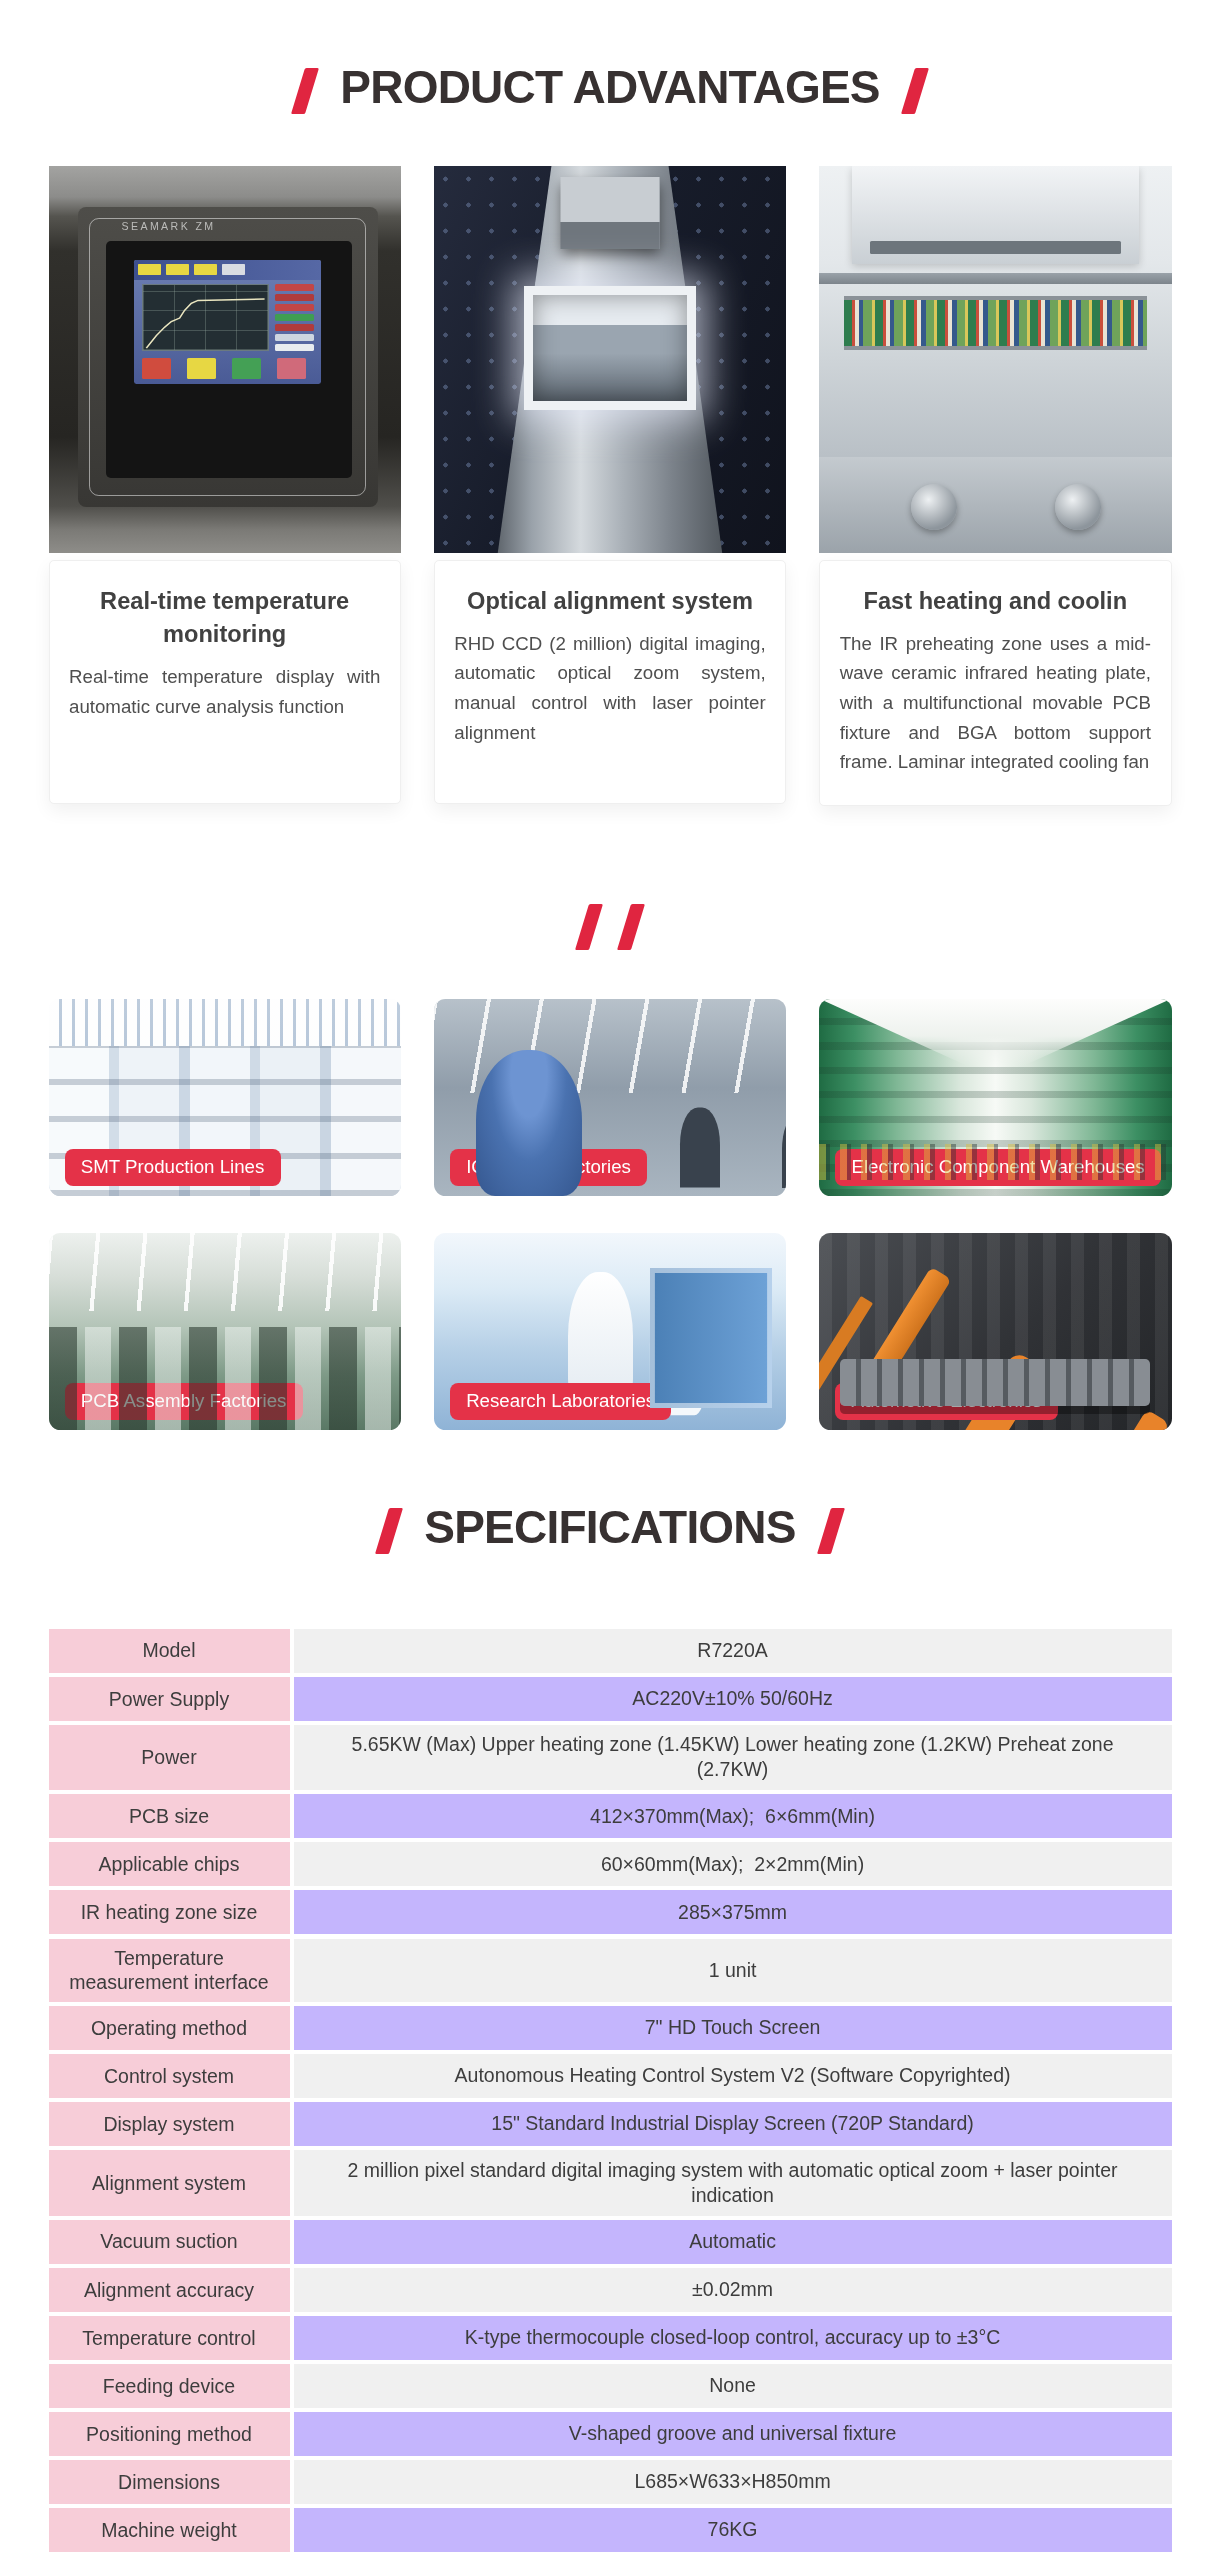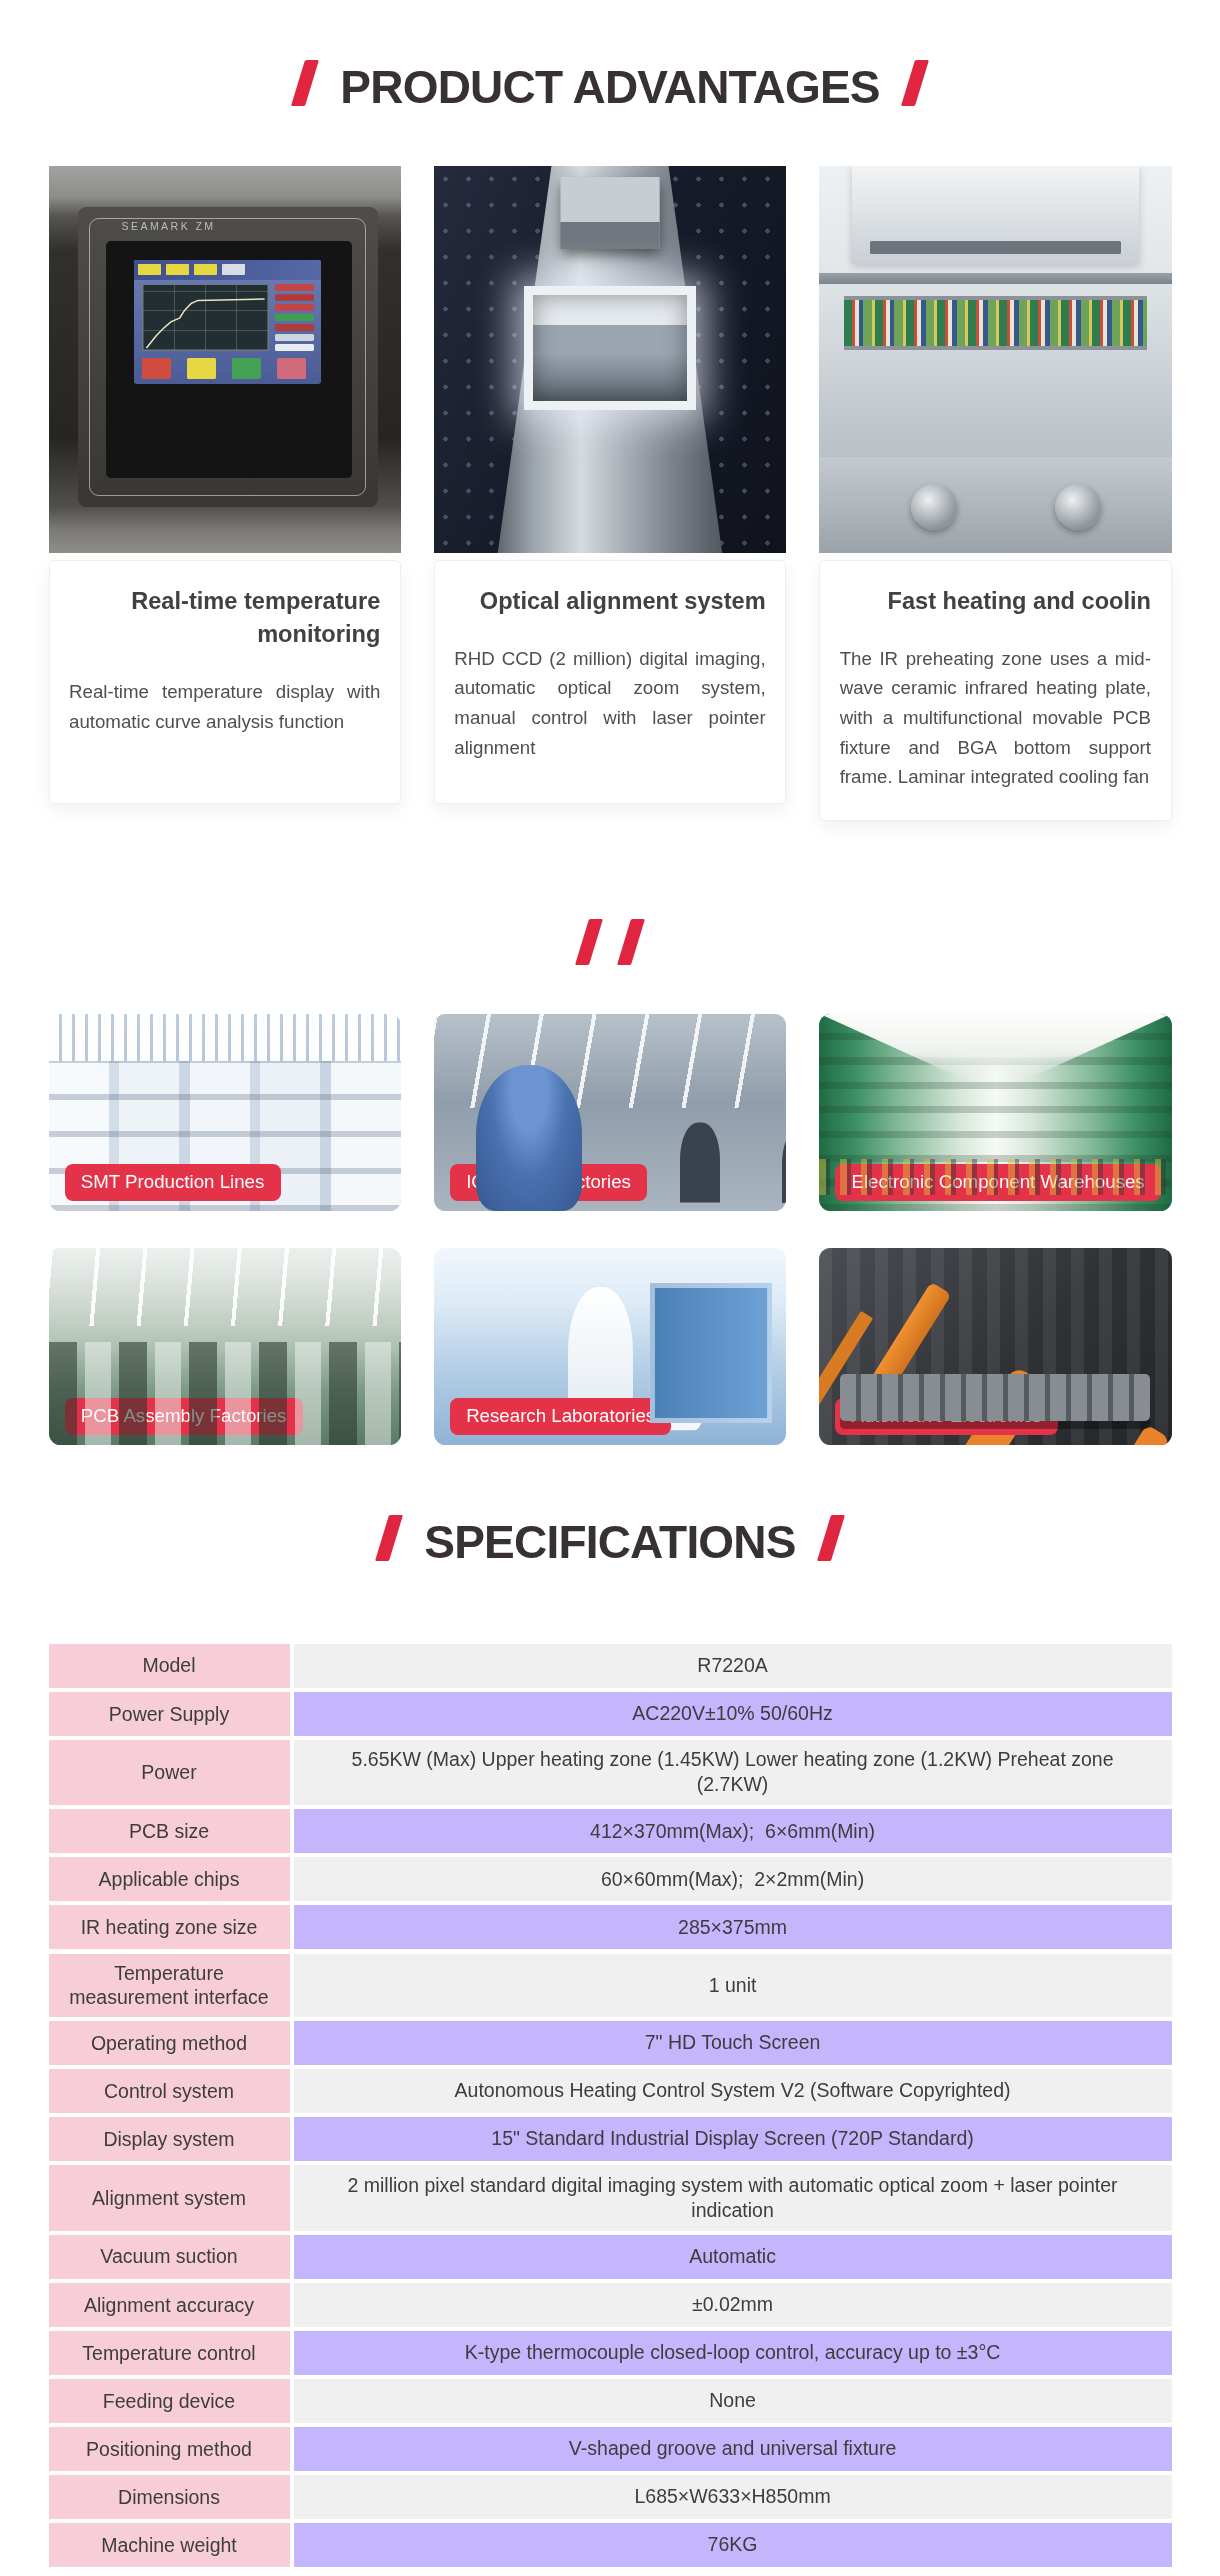--- a/index.html
+++ b/index.html
@@ -5,39 +5,39 @@
   * { box-sizing: border-box; }
   html { background:#fff; }
   body {
     width: 1220px; min-height: 2576px; margin: 0 auto; background: #ffffff;
     font-family: "Liberation Sans", sans-serif; color:#3c3c3c;
   }
   .wrap { width: 1123px; margin: 0 auto; }
 
   
   h2.sec-title {
-    display:flex; align-items:flex-start; justify-content:center; gap:28px;
+    display:flex; align-items:flex-end; justify-content:center; gap:28px;
     margin:0; font-size:46px; font-weight:700; letter-spacing:-0.8px; color:#373131;
   }
   .slash { width:14px; height:46px; background:#e02540; transform:skewX(-17deg); border-radius:1.6px; flex:none; }
 
   .sec-adv  h2.sec-title { padding-top:60px; }
   .sec-scen h2.sec-title { padding-top:98px; }
   .sec-spec h2.sec-title { padding-top:70px; }
 
   .grid3 { display:grid; grid-template-columns:repeat(3, 1fr); column-gap:33px; }
 
   
   .adv-grid { margin-top:52px; }
   .adv-photo { height:387px; position:relative; overflow:hidden; background:#444; }
   .adv-box {
     margin-top:6.5px; background:#fff; border:0.8px solid #efefef; border-radius:4.9px;
     box-shadow:0 6.5px 18px rgba(0,0,0,.06); padding:24.4px 19.5px 28px; min-height:244px;
   }
-  .adv-title { font-size:23.6px; font-weight:700; color:#414141; text-align:right; line-height:1.4; margin-bottom:26px; }
+  .adv-title { font-size:23.6px; font-weight:700; color:#414141; text-align:center; line-height:1.4; margin-bottom:11px; }
   .adv-body  { font-size:18.7px; color:#4f4f4f; line-height:1.58; text-align:justify; }
 
   
   .p1 { background:linear-gradient(180deg,#a3a3a1 0%,#8c8c8a 8%,#55544f 13%,#31302c 22%,#262522 70%,#504f4b 88%,#7b7a76 94%,#8e8d89 100%); }
   .p1-panel { position:absolute; left:29px; right:23px; top:41px; bottom:46px;
     background:linear-gradient(180deg,#4e4d49,#383734); border-radius:8.1px; }
   .p1-panel::after { content:""; position:absolute; inset:11.4px; border:1.6px solid rgba(255,255,255,.5); border-radius:9.8px; }
   .p1-brand { position:absolute; top:54px; left:73px; color:#bcbcba; font-size:10.6px; letter-spacing:2.4px; z-index:2; }
   .p1-bezel { position:absolute; left:57px; right:49px; top:75px; bottom:75px; background:#141414; border-radius:4.9px; }
   .p1-screen { position:absolute; left:85px; top:94px; width:187px; height:124px;

